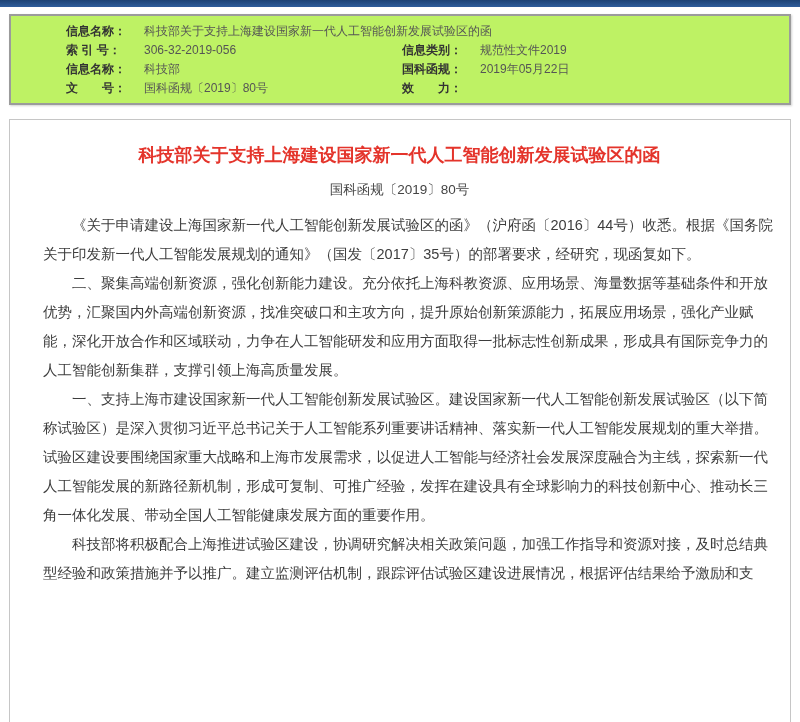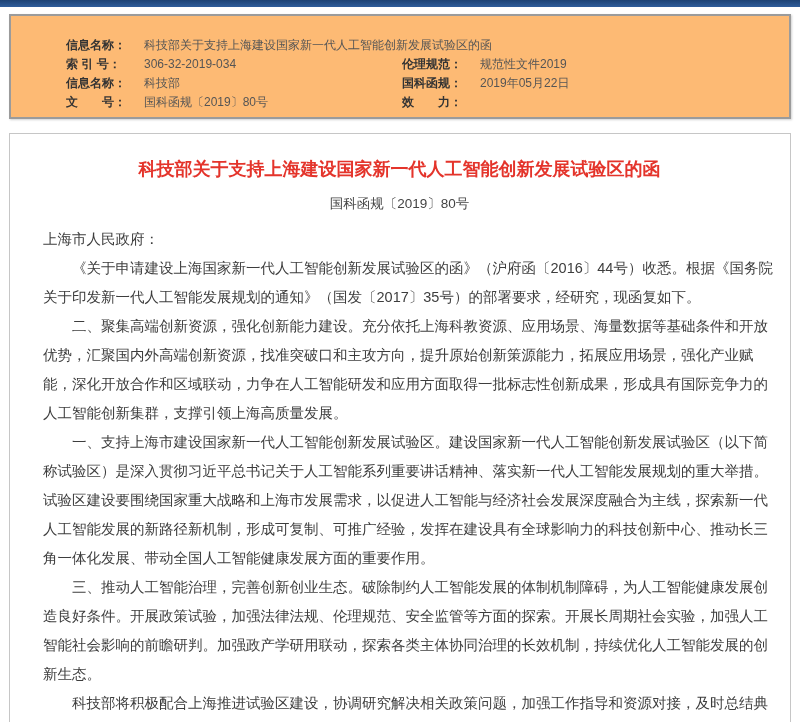--- a/index.html
+++ b/index.html
@@ -9,23 +9,23 @@
     background: #ffffff;
     font-family: "Liberation Sans", sans-serif;
   }
   .top-bar {
     height: 7px;
     background: linear-gradient(#1d4274, #2f5d9b);
   }
   .meta-box {
     margin: 7px 9px 0 9px;
     border: 2px solid #9b9b9b;
-    background: #fdba74;
+    background: #bef264;
     box-shadow: 1px 1px 2px rgba(0,0,0,0.18);
-    padding: 20px 0 5px 0;
+    padding: 6px 0 5px 0;
   }
   .meta-table {
     border-collapse: collapse;
     width: 100%;
     table-layout: fixed;
   }
   .meta-table td {
     font-size: 12px;
     line-height: 19px;
     vertical-align: top;
@@ -86,22 +86,22 @@
     </colgroup>
     <tbody>
         <tr>
       <td></td>
       <td class="meta-label">信息名称：</td>
       <td class="meta-value" colspan="3">科技部关于支持上海建设国家新一代人工智能创新发展试验区的函</td>
     </tr>
     <tr>
       <td></td>
       <td class="meta-label">索 引 号：</td>
-      <td class="meta-value">306-32-2019-034</td>
-      <td class="meta-label">伦理规范：</td>
+      <td class="meta-value">306-32-2019-056</td>
+      <td class="meta-label">信息类别：</td>
       <td class="meta-value">规范性文件2019</td>
     </tr>
     <tr>
       <td></td>
       <td class="meta-label">信息名称：</td>
       <td class="meta-value">科技部</td>
       <td class="meta-label">国科函规：</td>
       <td class="meta-value">2019年05月22日</td>
     </tr>
     <tr>
@@ -112,20 +112,18 @@
       <td class="meta-value"></td>
     </tr>
   </tbody>
     </table>
 </div>
 
 <div class="doc-box">
   <h1 class="doc-title">科技部关于支持上海建设国家新一代人工智能创新发展试验区的函</h1>
   <div class="doc-number">国科函规〔2019〕80号</div>
   <div class="doc-body">
-    <p class="salutation">上海市人民政府：</p>
     <p>《关于申请建设上海国家新一代人工智能创新发展试验区的函》（沪府函〔2016〕44号）收悉。根据《国务院关于印发新一代人工智能发展规划的通知》（国发〔2017〕35号）的部署要求，经研究，现函复如下。</p>
     <p>二、聚集高端创新资源，强化创新能力建设。充分依托上海科教资源、应用场景、海量数据等基础条件和开放优势，汇聚国内外高端创新资源，找准突破口和主攻方向，提升原始创新策源能力，拓展应用场景，强化产业赋能，深化开放合作和区域联动，力争在人工智能研发和应用方面取得一批标志性创新成果，形成具有国际竞争力的人工智能创新集群，支撑引领上海高质量发展。</p>
     <p>一、支持上海市建设国家新一代人工智能创新发展试验区。建设国家新一代人工智能创新发展试验区（以下简称试验区）是深入贯彻习近平总书记关于人工智能系列重要讲话精神、落实新一代人工智能发展规划的重大举措。试验区建设要围绕国家重大战略和上海市发展需求，以促进人工智能与经济社会发展深度融合为主线，探索新一代人工智能发展的新路径新机制，形成可复制、可推广经验，发挥在建设具有全球影响力的科技创新中心、推动长三角一体化发展、带动全国人工智能健康发展方面的重要作用。</p>
-    <p>三、推动人工智能治理，完善创新创业生态。破除制约人工智能发展的体制机制障碍，为人工智能健康发展创造良好条件。开展政策试验，加强法律法规、伦理规范、安全监管等方面的探索。开展长周期社会实验，加强人工智能社会影响的前瞻研判。加强政产学研用联动，探索各类主体协同治理的长效机制，持续优化人工智能发展的创新生态。</p>
     <p>科技部将积极配合上海推进试验区建设，协调研究解决相关政策问题，加强工作指导和资源对接，及时总结典型经验和政策措施并予以推广。建立监测评估机制，跟踪评估试验区建设进展情况，根据评估结果给予激励和支</p>
   </div>
 </div>
 
 </body></html>

